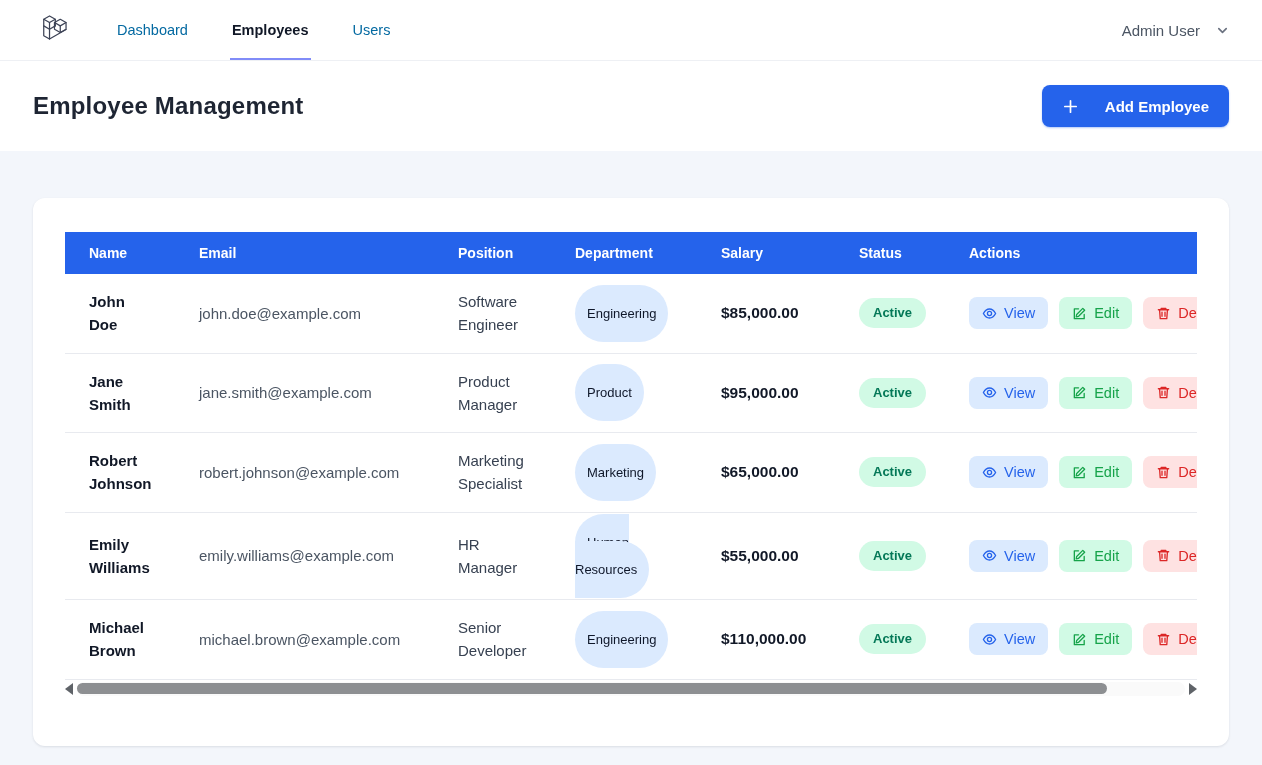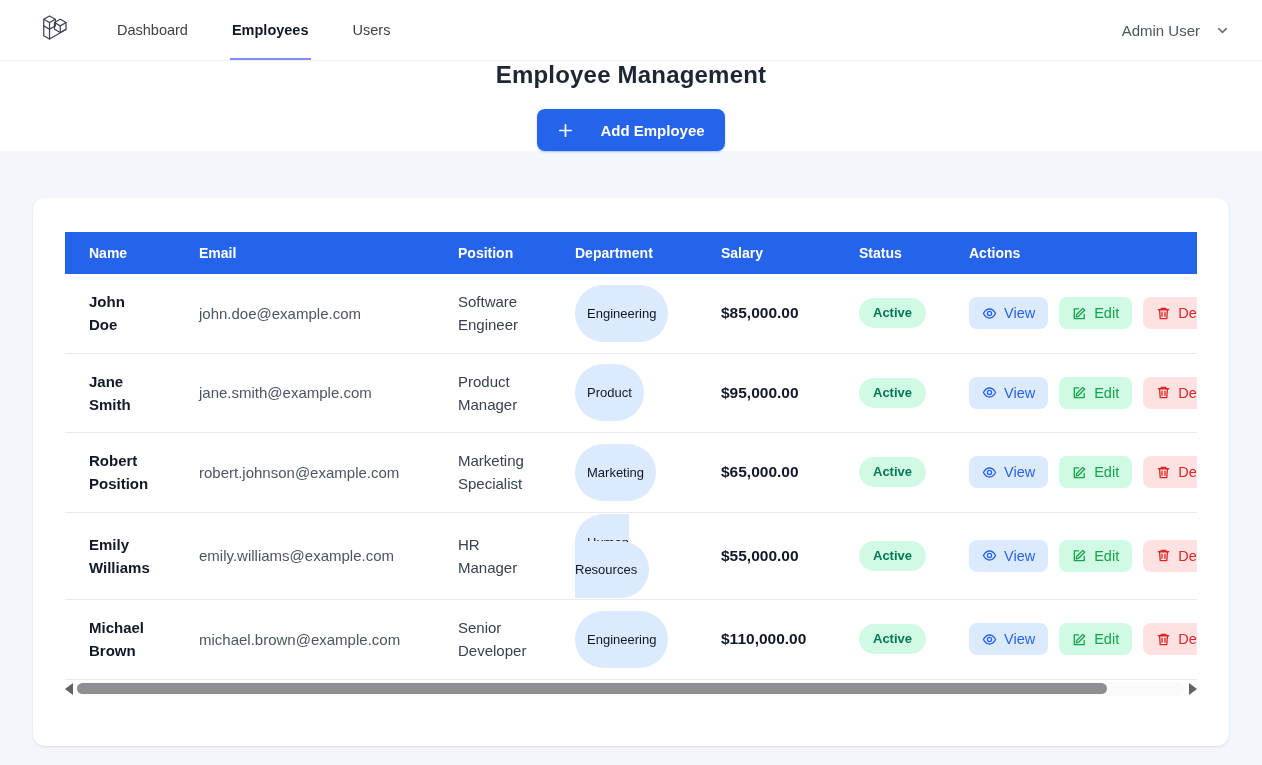--- a/index.html
+++ b/index.html
@@ -17,40 +17,39 @@
     border-bottom: 1px solid #eef0f4;
     display: flex;
     align-items: stretch;
     padding: 0 33px;
   }
   .brand { display: flex; align-items: center; margin-right: 44px; }
   .brand svg { width: 38px; height: 38px; }
   .nav-links { display: flex; align-items: stretch; gap: 40px; }
   .nav-link {
     display: flex; align-items: center;
-    font-size: 14.5px; color: #404040;
+    font-size: 14.5px; color: #0369a1;
     border-bottom: 2px solid transparent;
     border-top: 2px solid transparent;
     padding: 0 2px; cursor: pointer;
   }
   .nav-link.active { color: #111827; font-weight: 600; border-bottom-color: #818cf8; }
   .nav-spacer { flex: 1; }
   .user-menu {
     display: flex; align-items: center; gap: 16px;
     font-size: 15px; color: #4b5563; cursor: pointer;
   }
   .user-menu svg { width: 13px; height: 13px; stroke: #6b7280; }
 
   
   .page-header {
     height: 90px;
     background: #ffffff;
     display: flex; align-items: center; justify-content: space-between;
     padding: 0 33px;
-    flex-direction: column;
   }
   .page-title { font-size: 24px; font-weight: 600; color: #1e2533; letter-spacing: .2px; }
   .btn-primary {
     display: inline-flex; align-items: center; gap: 26px;
     background: #2563eb; color: #ffffff;
     border: none; border-radius: 8px;
     height: 42px; padding: 0 20px;
     font-size: 15px; font-weight: 600;
     font-family: "Liberation Sans", sans-serif;
     cursor: pointer;
@@ -250,21 +249,21 @@
                     <svg viewBox="0 0 16 16" fill="none" stroke-width="1.4" stroke-linecap="round" stroke-linejoin="round">
                       <path d="M2.5 4 H13.5 M5.5 4 V2.5 H10.5 V4 M3.8 4 L4.5 13.5 H11.5 L12.2 4 M6.4 6.5 V11 M9.6 6.5 V11"></path>
                     </svg>
                     <span>Delete</span>
                   </button>
             </div>
               </td>
           </tr>
 
           <tr>
-            <td class="name">Robert Position</td>
+            <td class="name">Robert Johnson</td>
             <td class="email">robert.johnson@example.com</td>
             <td>Marketing Specialist</td>
             <td><span class="badge-dept">Marketing</span></td>
             <td class="salary">$65,000.00</td>
             <td><span class="badge-status">Active</span></td>
             <td>
                 <div class="actions-wrap">
               <button class="btn-action btn-view">
                     <svg viewBox="0 0 16 16" fill="none" stroke-width="1.4">
                       <path d="M1.5 8 C3.2 4.8 5.4 3.2 8 3.2 C10.6 3.2 12.8 4.8 14.5 8 C12.8 11.2 10.6 12.8 8 12.8 C5.4 12.8 3.2 11.2 1.5 8 Z"></path>

